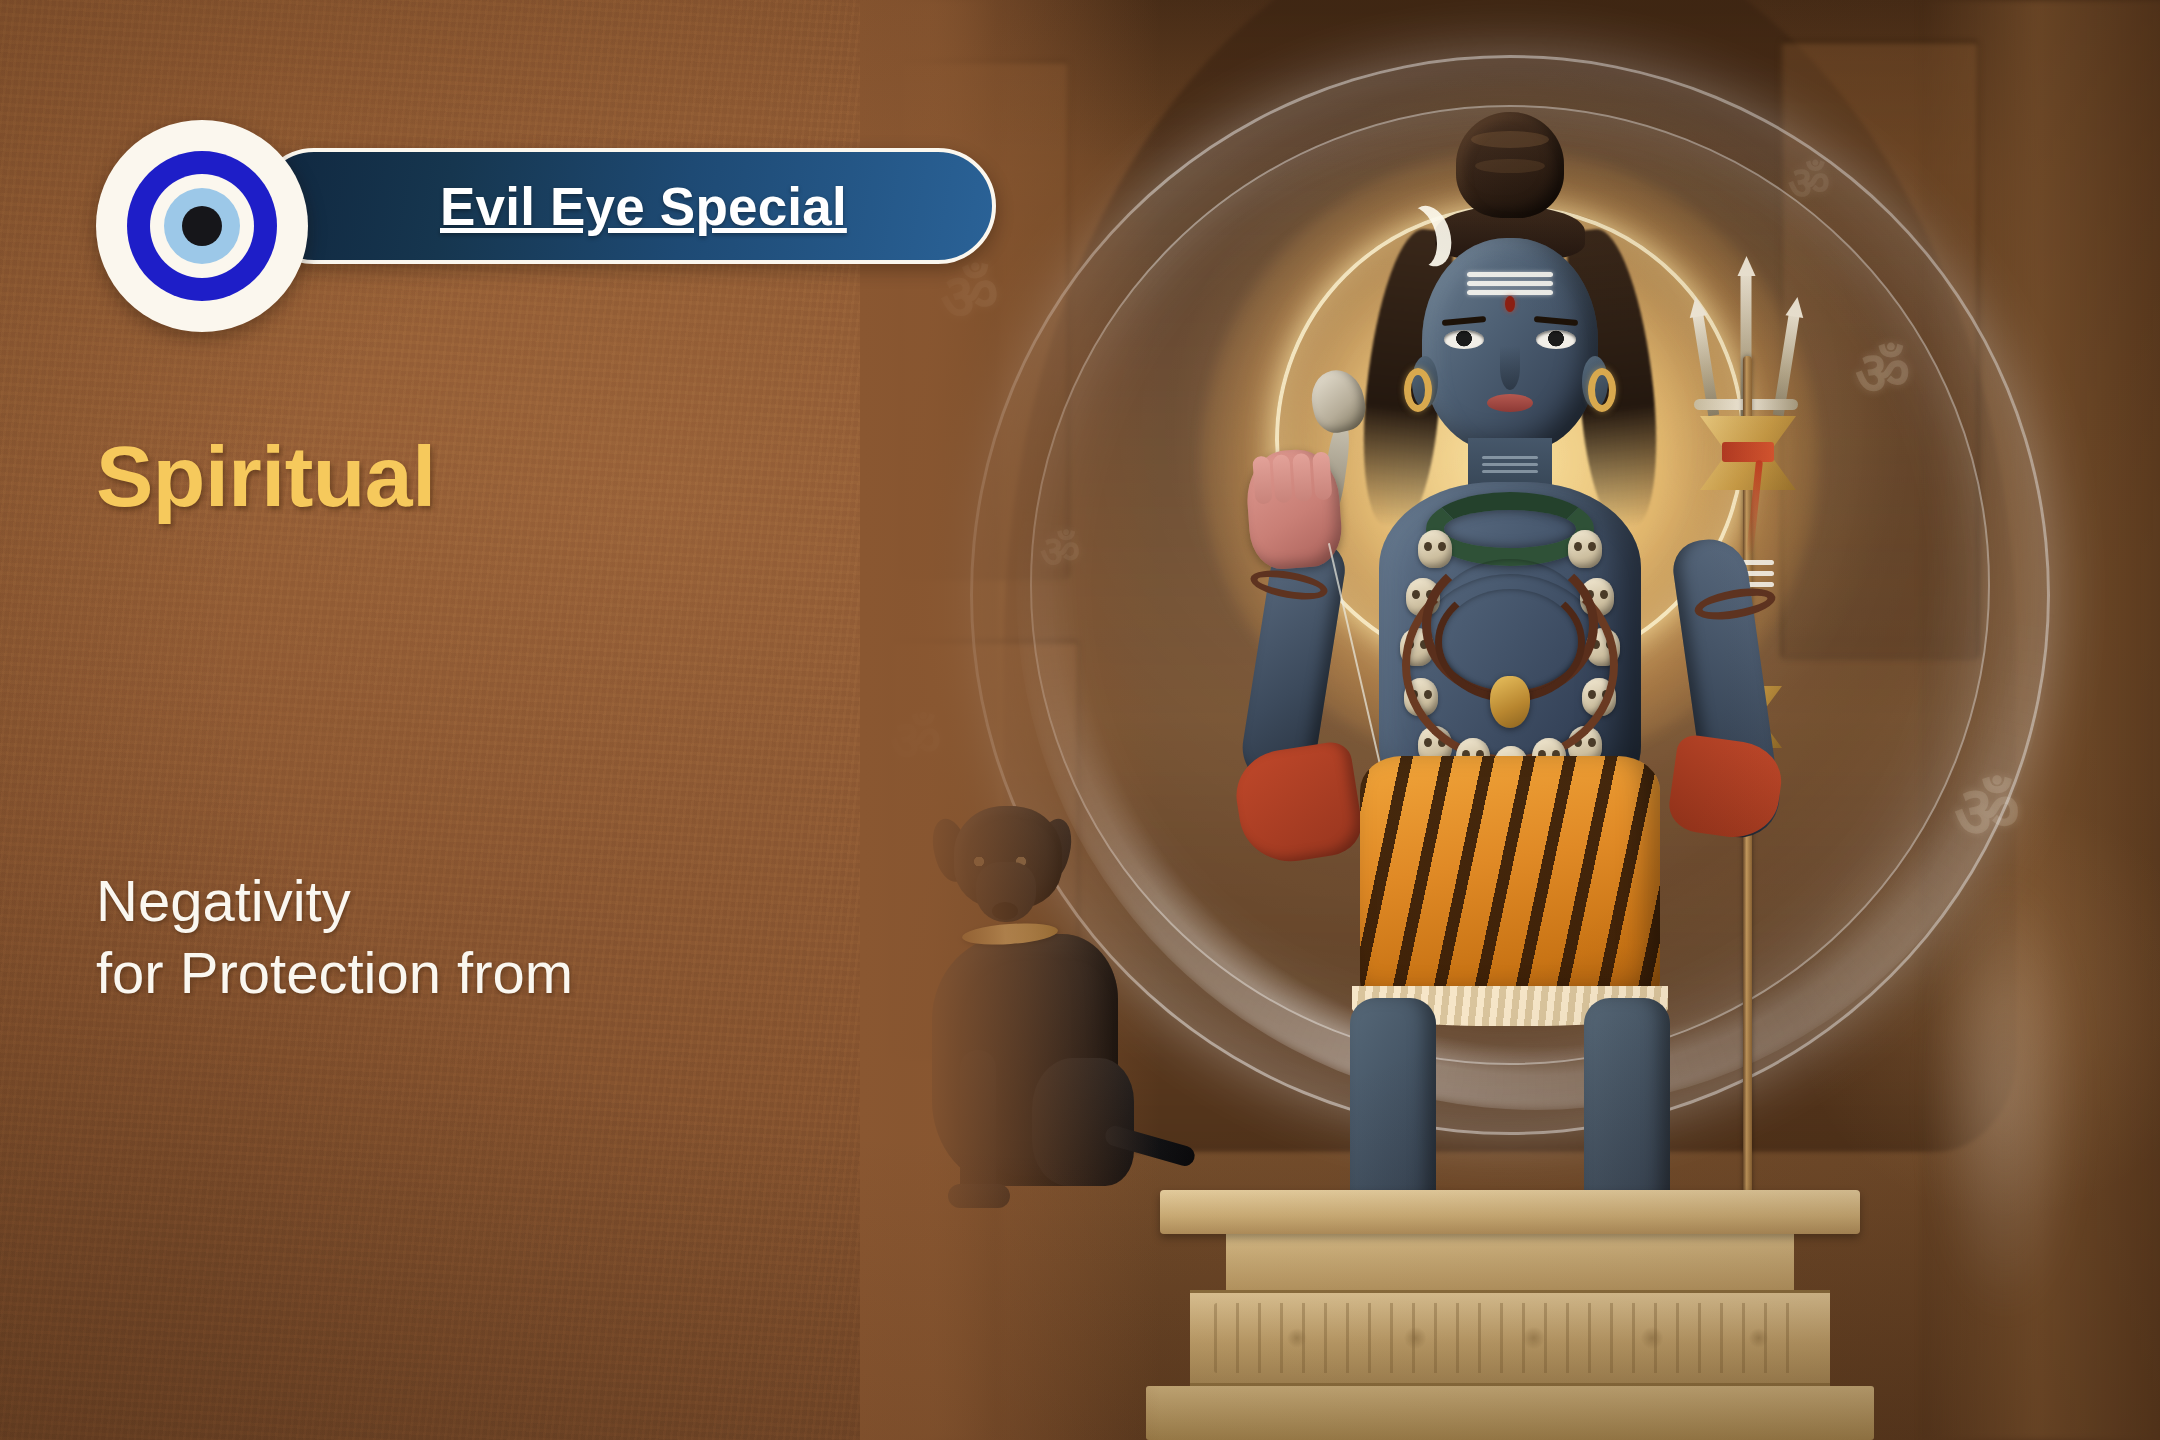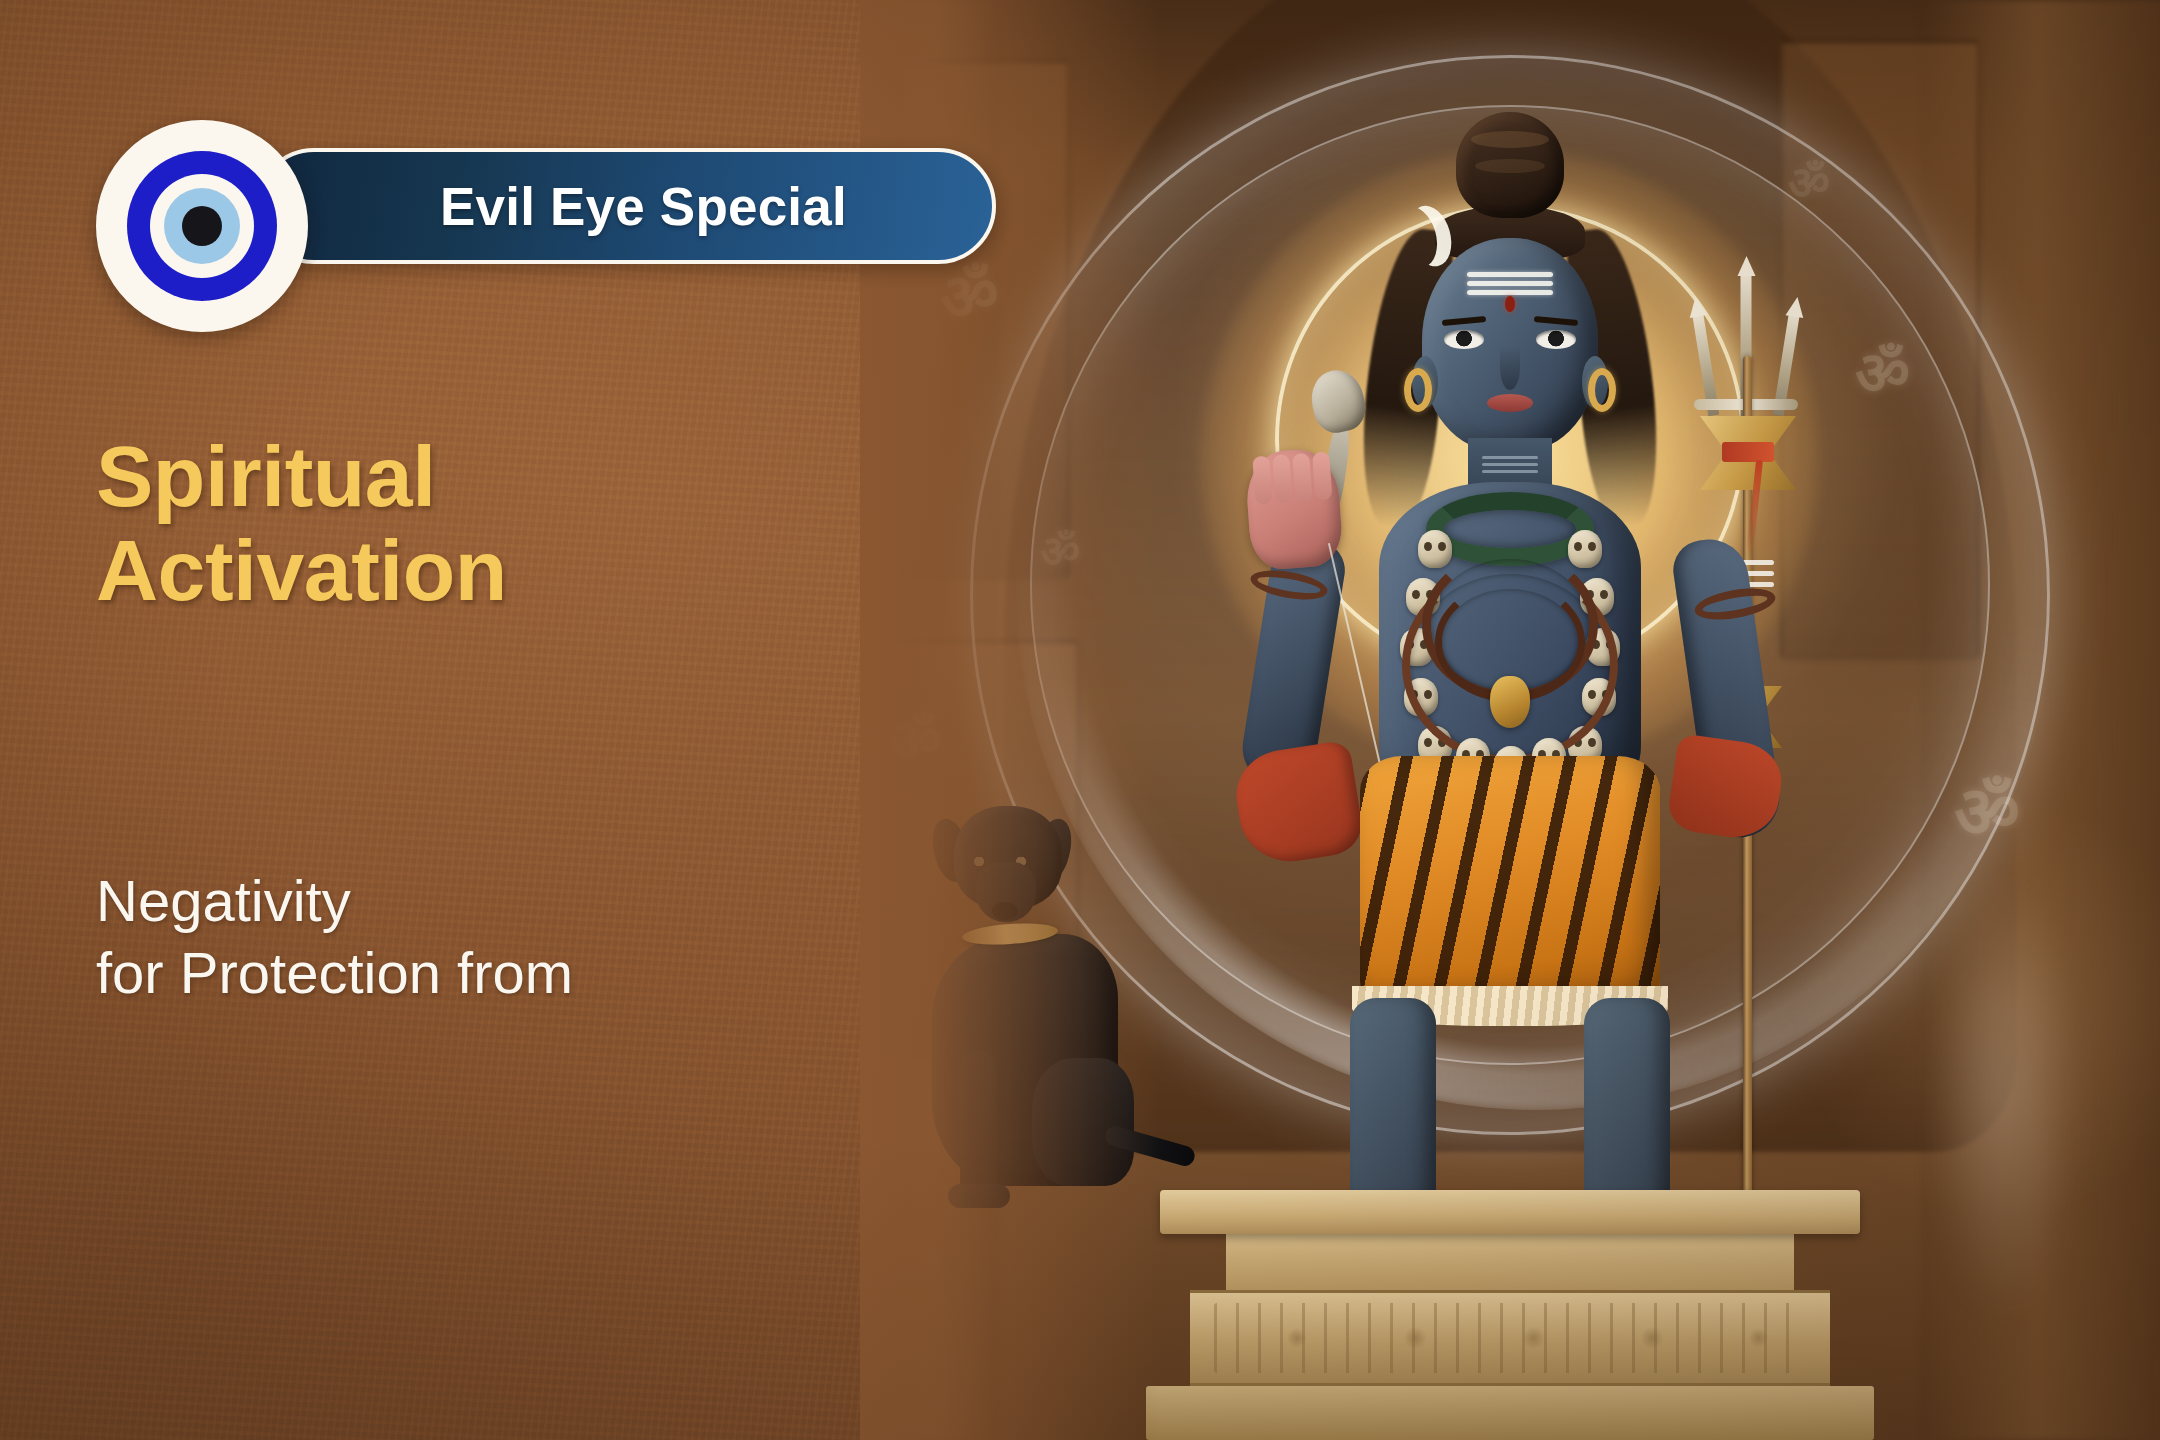--- a/index.html
+++ b/index.html
@@ -571,21 +571,21 @@
     height:116px; min-width:740px;
     display:flex; align-items:center;
     padding:0 56px 0 180px;
     border-radius:58px;
     background:linear-gradient(100deg,#10273f 0%, #16364f 26%, #1e4a74 58%, #2a6297 100%);
     border:4px solid #FBF7EE;
     box-shadow:0 6px 18px rgba(25,12,0,.32);
   }
   .badge-text{
     color:#FFFFFF; font-size:53px; font-weight:700; letter-spacing:.2px;
-    white-space:nowrap; text-shadow:0 2px 4px rgba(0,0,0,.35);
+    white-space:nowrap; text-shadow:0 2px 4px rgba(0,0,0,.35);text-decoration:underline;
   }
   .eye-icon{
     position:absolute; left:0; top:0; width:212px; height:212px; border-radius:50%;
     background:#FBF7EE;
     box-shadow:0 6px 18px rgba(25,12,0,.35);
     display:flex; align-items:center; justify-content:center; z-index:3;
   }
   .eye-r1{ width:150px; height:150px; border-radius:50%; background:#1E1EC8;
            display:flex; align-items:center; justify-content:center; }
   .eye-r2{ width:104px; height:104px; border-radius:50%; background:#FBF7EE;
@@ -823,21 +823,20 @@
             <div class="eye-r3">
               <div class="eye-pupil"></div>
             </div>
           </div>
         </div>
       </div>
     </div>
 
     <h1 class="heading">
       <span class="ln">Spiritual</span>
-      <span class="ln">Activation</span>
     </h1>
 
     <p class="subtitle">
       <span class="ln">Negativity</span>
       <span class="ln">for Protection from</span>
     </p>
 
 
   </div>
 </div>

